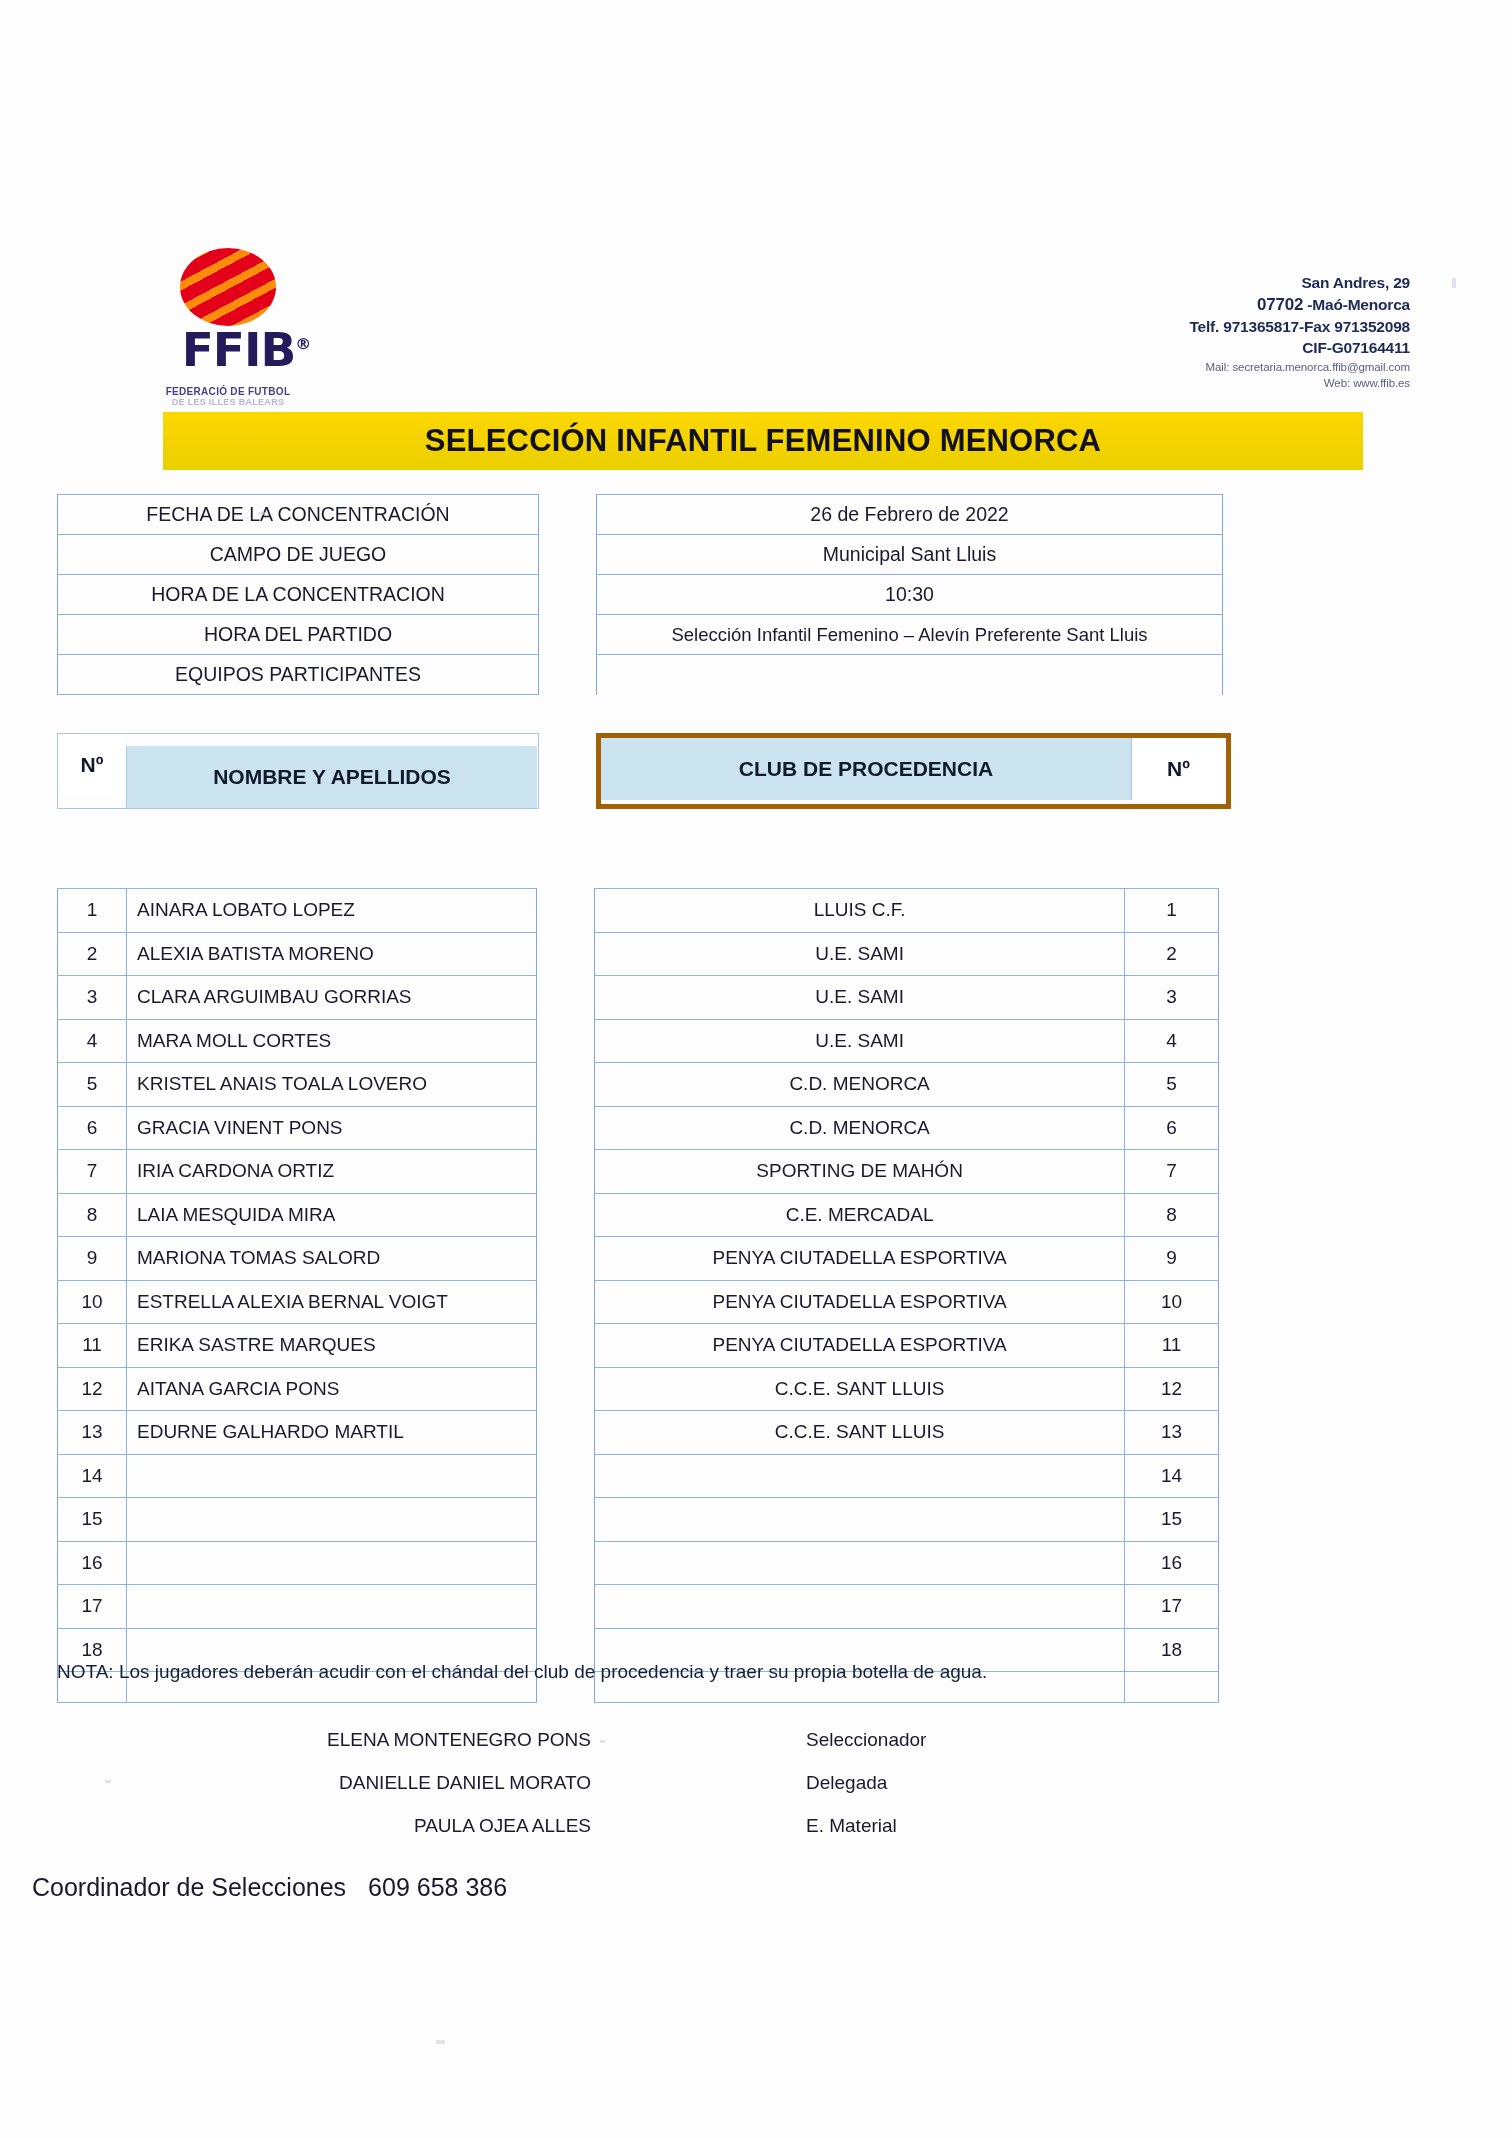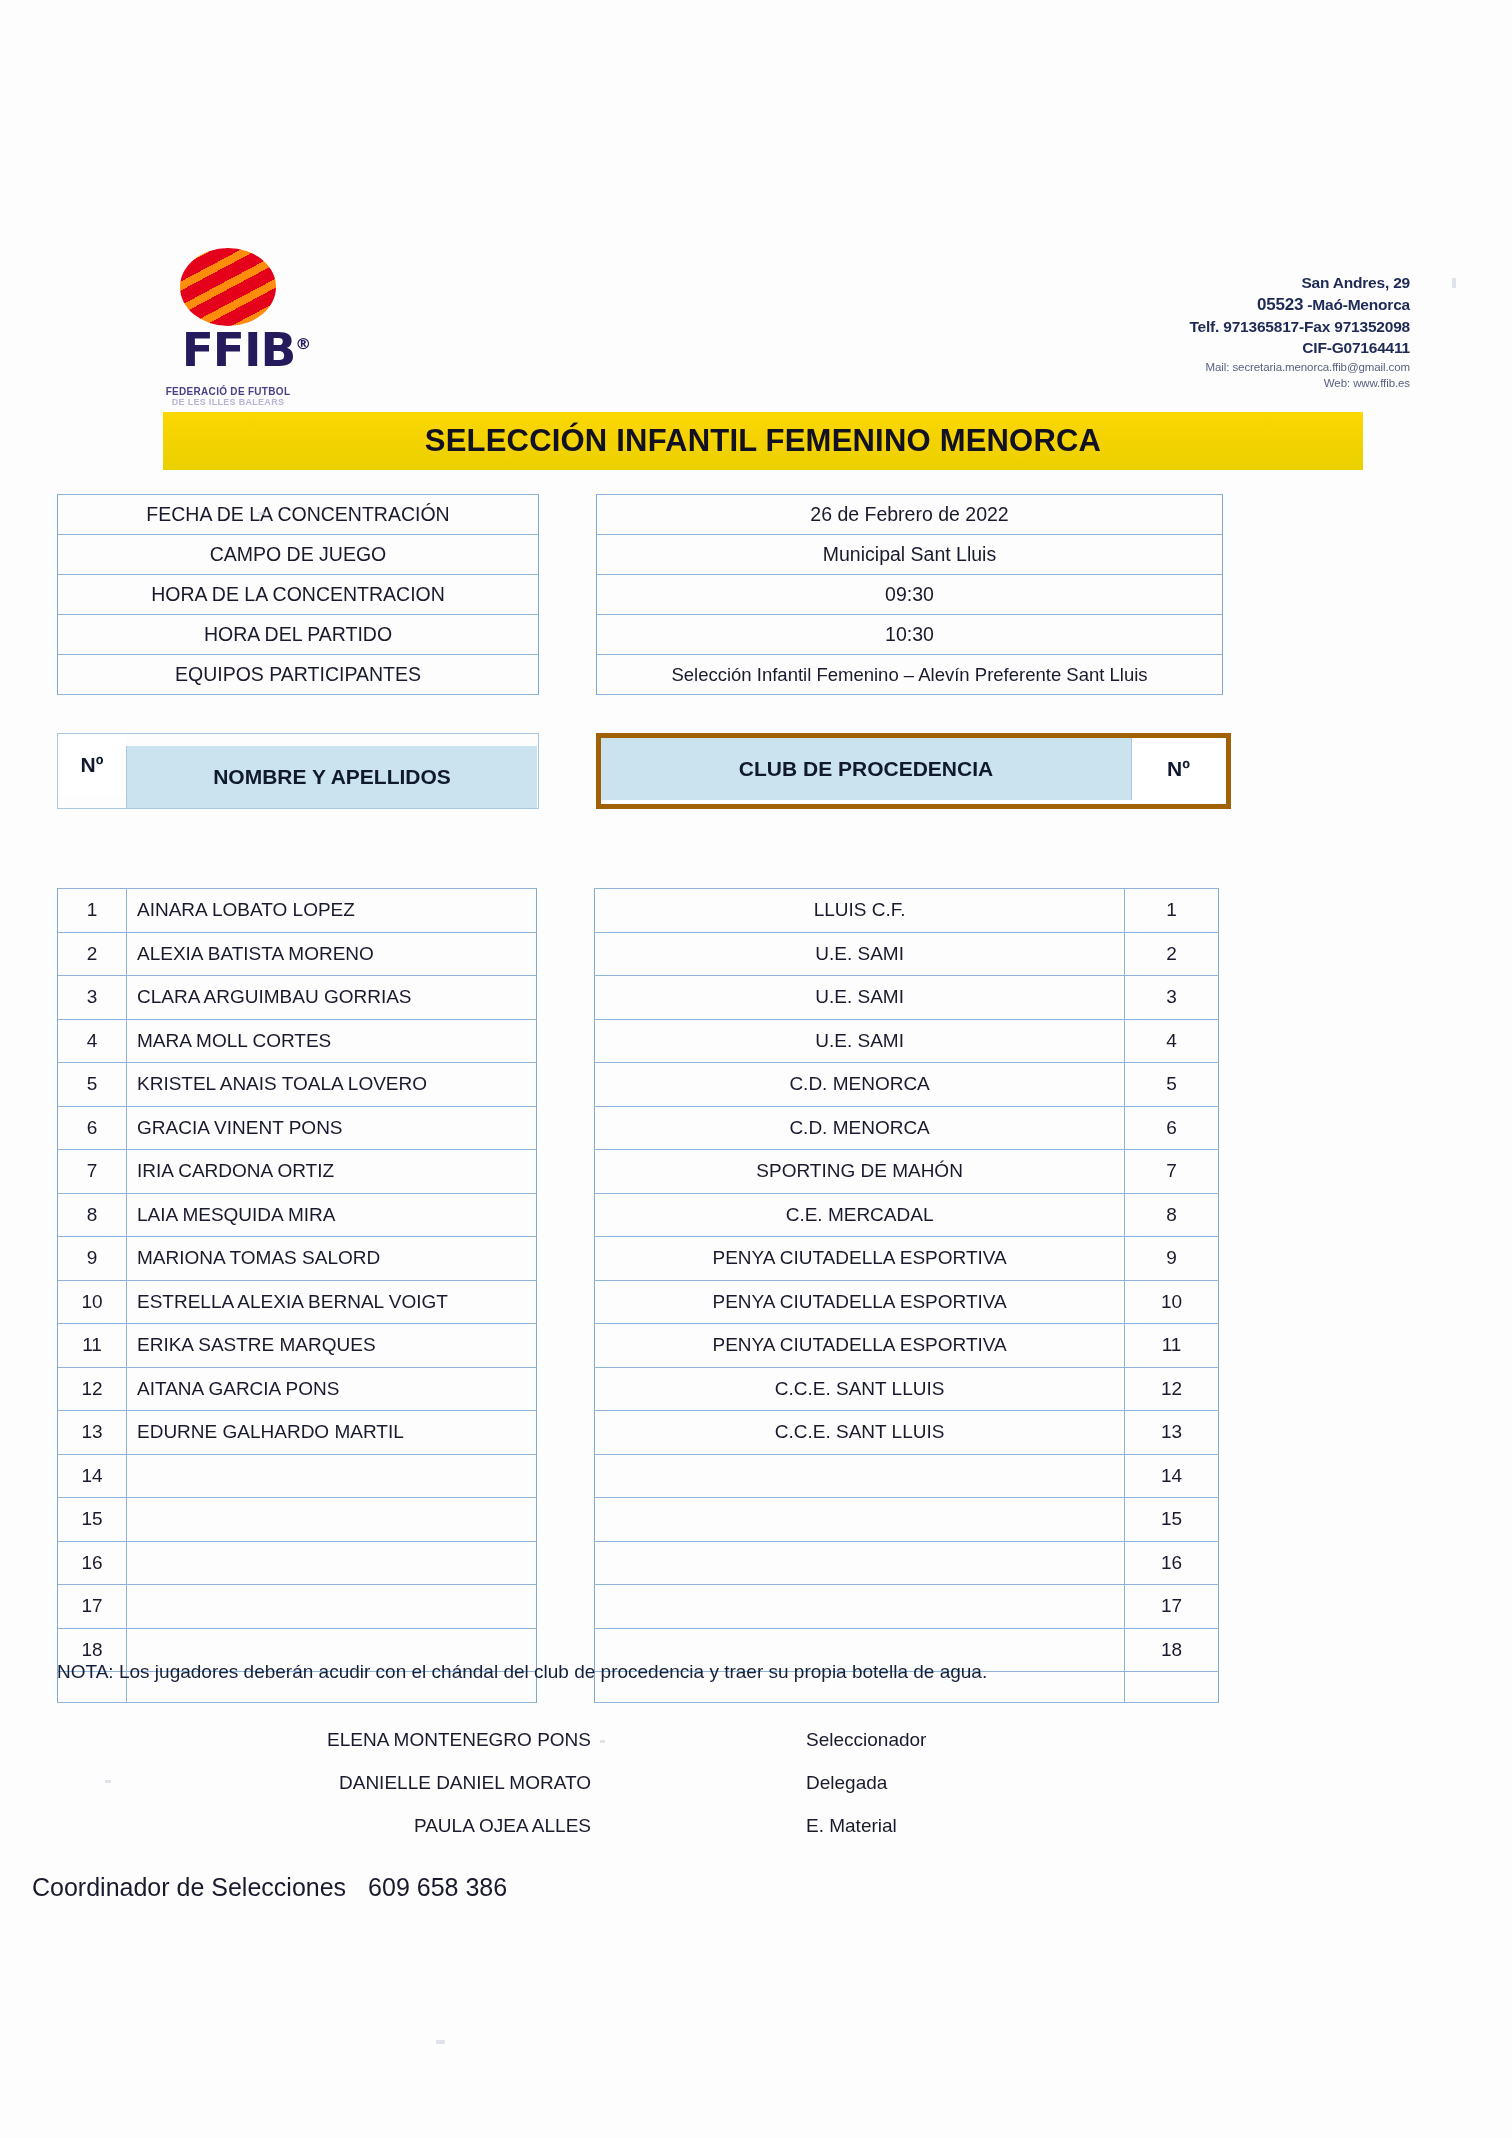--- a/index.html
+++ b/index.html
@@ -325,21 +325,21 @@
 
     <div class="logo-block">
       <div class="logo-ball"></div>
       <div class="logo-word"><span>FFIB</span><span class="reg">®</span></div>
       <div class="logo-sub1">FEDERACIÓ DE FUTBOL</div>
       <div class="logo-sub2">DE LES ILLES BALEARS</div>
     </div>
 
     <div class="contact">
       <div class="c-line">San Andres, 29</div>
-      <div class="c-line"><span class="zip">05523</span> <span>-Maó-Menorca</span></div>
+      <div class="c-line"><span class="zip">07702</span> <span>-Maó-Menorca</span></div>
       <div class="c-line">Telf. 971365817-Fax 971352098</div>
       <div class="c-line">CIF-G07164411</div>
       <div class="c-small">Mail: secretaria.menorca.ffib@gmail.com</div>
       <div class="c-small last">Web: www.ffib.es</div>
     </div>
   </div>
 
   <div class="banner">
     <div class="banner-title">SELECCIÓN  INFANTIL FEMENINO MENORCA</div>
   </div>
@@ -349,21 +349,20 @@
         <div class="info-row">FECHA DE LA CONCENTRACIÓN</div>
         <div class="info-row">CAMPO DE JUEGO</div>
         <div class="info-row">HORA DE LA CONCENTRACION</div>
         <div class="info-row">HORA DEL PARTIDO</div>
         <div class="info-row last">EQUIPOS PARTICIPANTES</div>
       </div>
     <div class="info-gap"></div>
     <div class="info-right" id="info-right">
         <div class="info-row">26 de Febrero de 2022</div>
         <div class="info-row">Municipal Sant Lluis</div>
-        <div class="info-row">09:30</div>
         <div class="info-row">10:30</div>
         <div class="info-row equipos last">Selección Infantil Femenino –  Alevín Preferente Sant Lluis</div>
       </div>
   </div>
 
   <div class="colhead">
     <div class="ch-left">
       <div class="ch-cell ch-no">Nº</div>
       <div class="ch-cell ch-name">NOMBRE Y APELLIDOS</div>
     </div>

